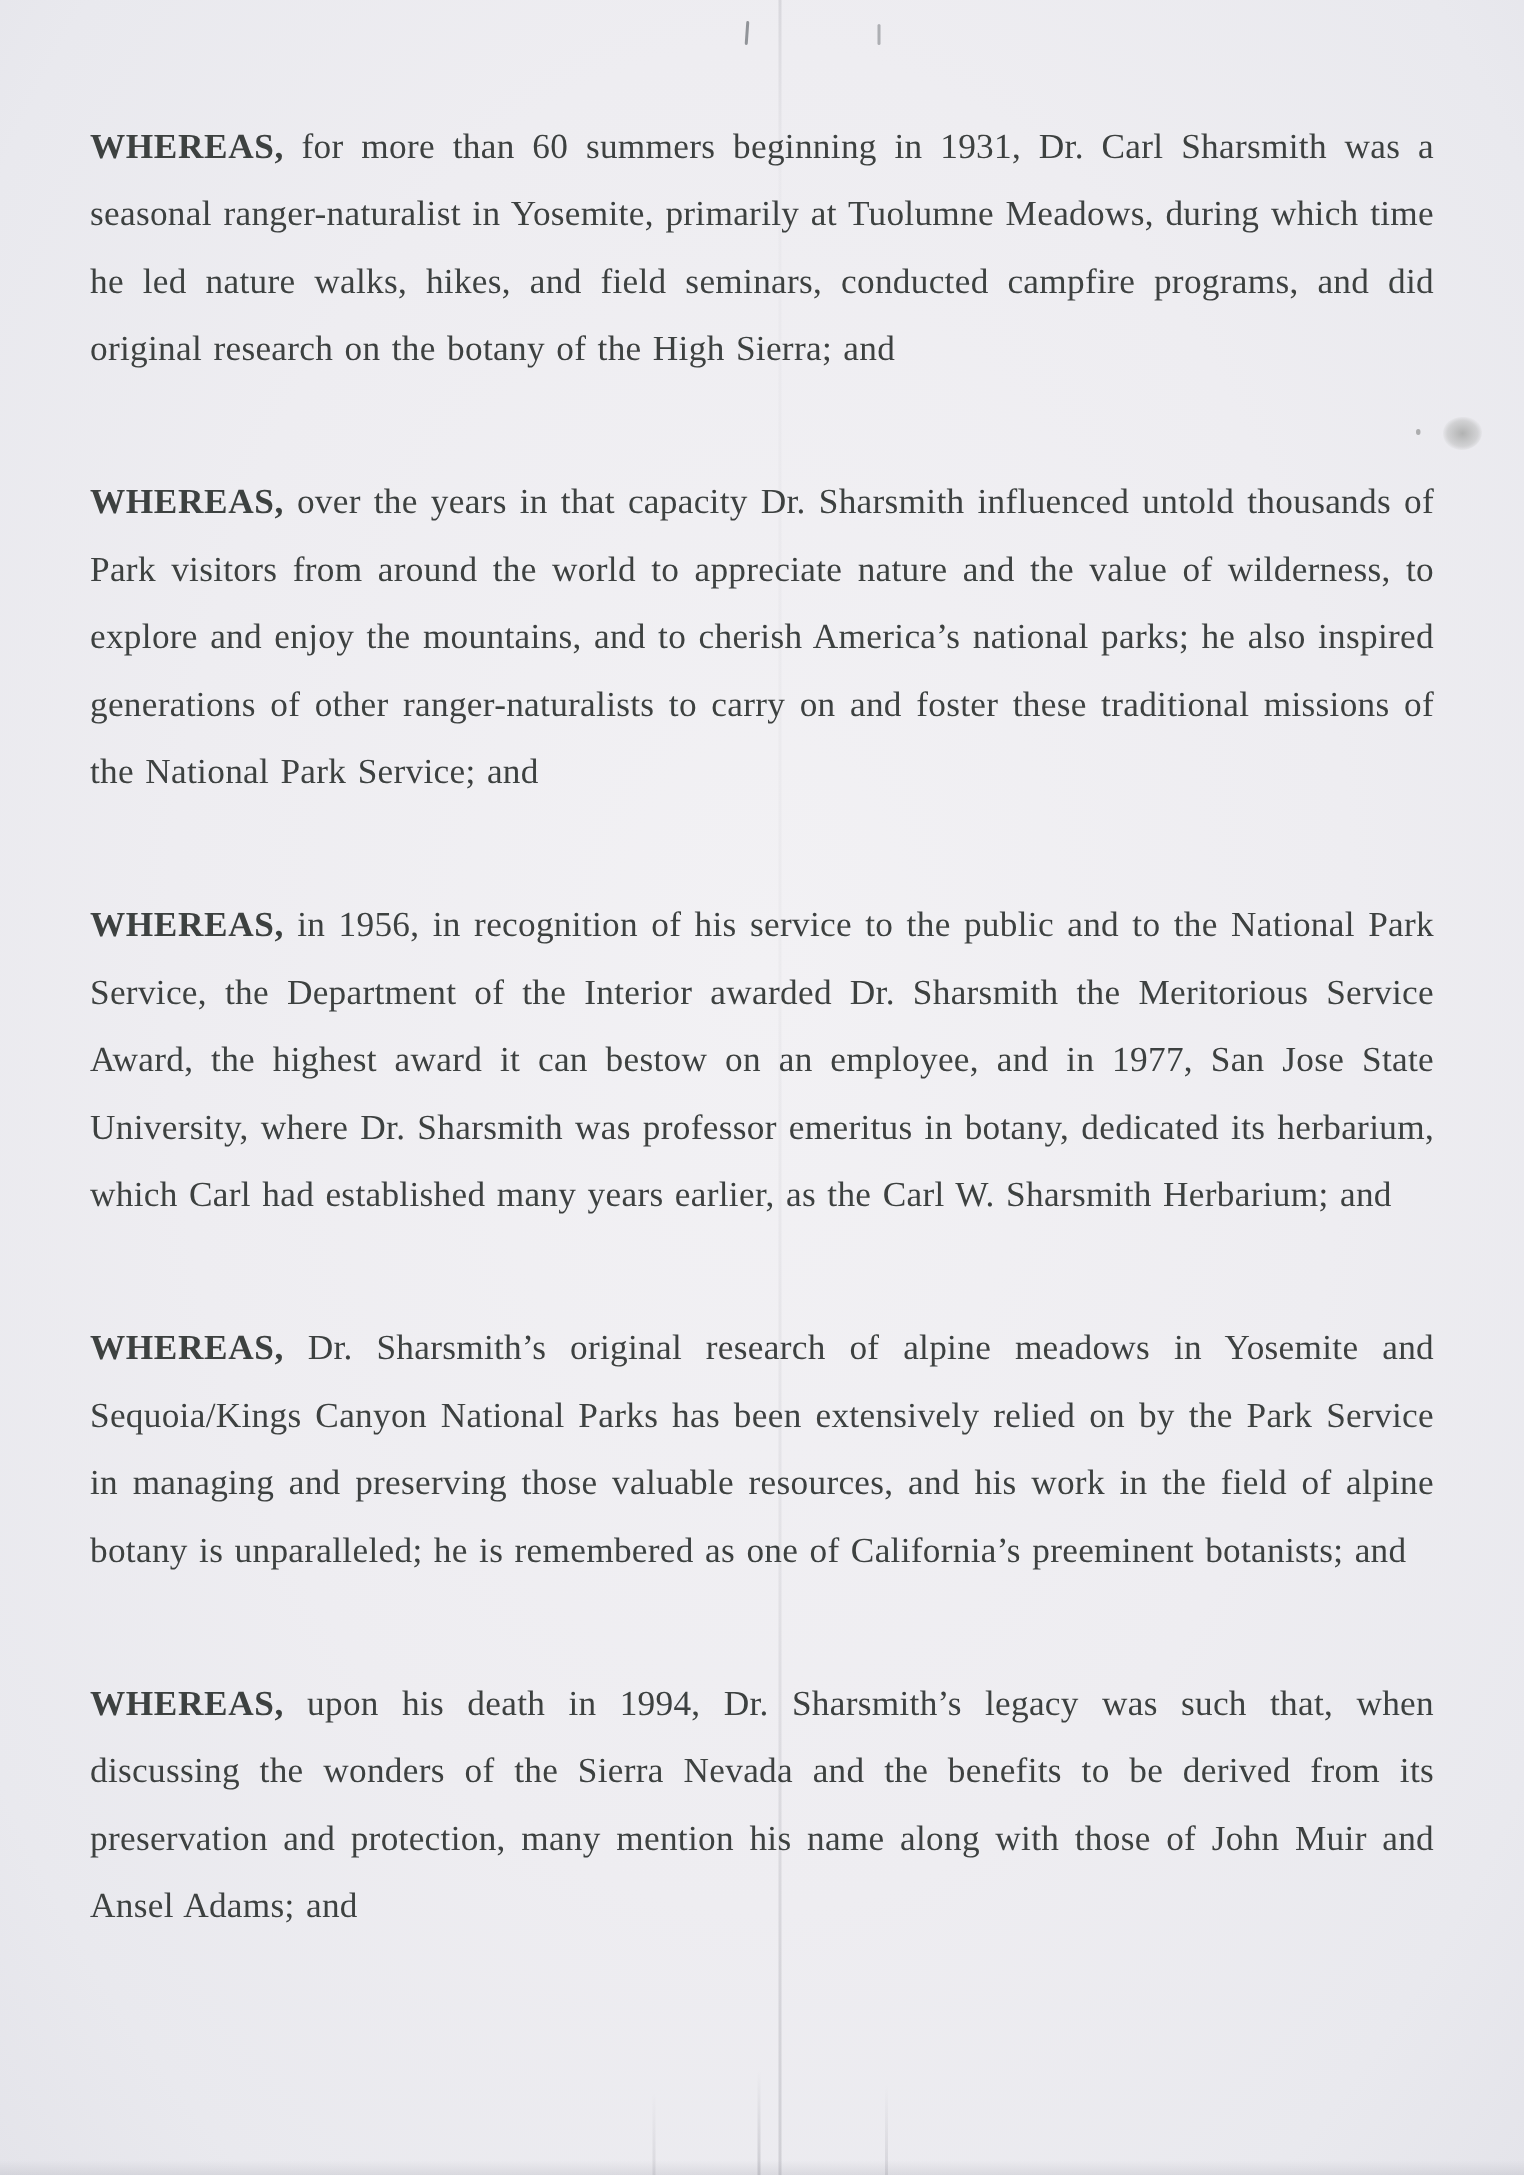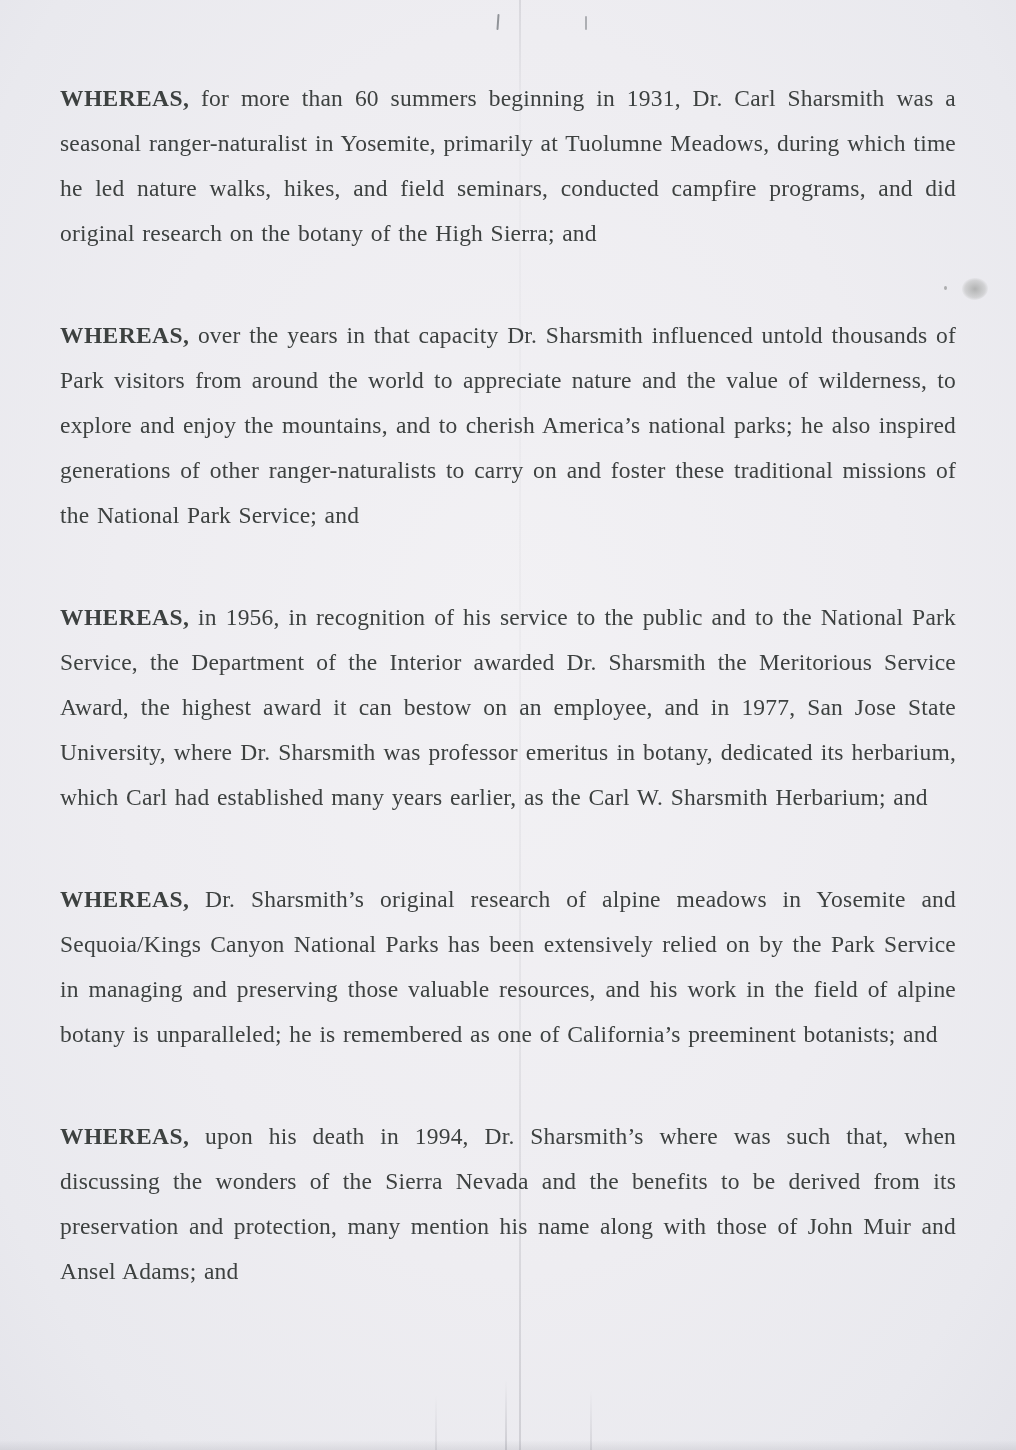--- a/index.html
+++ b/index.html
@@ -116,16 +116,16 @@
   <article class="doc">
 
     <p class="para"><span class="lead">WHEREAS,</span><span> for more than 60 summers beginning in 1931, Dr. Carl Sharsmith was a seasonal ranger-naturalist in Yosemite, primarily at Tuolumne Meadows, during which time he led nature walks, hikes, and field seminars, conducted campfire programs, and did original research on the botany of the High Sierra; and</span></p>
 
     <p class="para"><span class="lead">WHEREAS,</span><span> over the years in that capacity Dr. Sharsmith influenced untold thousands of Park visitors from around the world to appreciate nature and the value of wilderness, to explore and enjoy the mountains, and to cherish America’s national parks; he also inspired generations of other ranger-naturalists to carry on and foster these traditional missions of the National Park Service; and</span></p>
 
     <p class="para"><span class="lead">WHEREAS,</span><span> in 1956, in recognition of his service to the public and to the National Park Service, the Department of the Interior awarded Dr. Sharsmith the Meritorious Service Award, the highest award it can bestow on an employee, and in 1977, San Jose State University, where Dr. Sharsmith was professor emeritus in botany, dedicated its herbarium, which Carl had established many years earlier, as the Carl W. Sharsmith Herbarium; and</span></p>
 
     <p class="para"><span class="lead">WHEREAS,</span><span> Dr. Sharsmith’s original research of alpine meadows in Yosemite and Sequoia/Kings Canyon National Parks has been extensively relied on by the Park Service in managing and preserving those valuable resources, and his work in the field of alpine botany is unparalleled; he is remembered as one of California’s preeminent botanists; and</span></p>
 
-    <p class="para"><span class="lead">WHEREAS,</span><span> upon his death in 1994, Dr. Sharsmith’s where was such that, when discussing the wonders of the Sierra Nevada and the benefits to be derived from its preservation and protection, many mention his name along with those of John Muir and Ansel Adams; and</span></p>
+    <p class="para"><span class="lead">WHEREAS,</span><span> upon his death in 1994, Dr. Sharsmith’s legacy was such that, when discussing the wonders of the Sierra Nevada and the benefits to be derived from its preservation and protection, many mention his name along with those of John Muir and Ansel Adams; and</span></p>
 
   </article>
 </div>
 
 </body></html>

